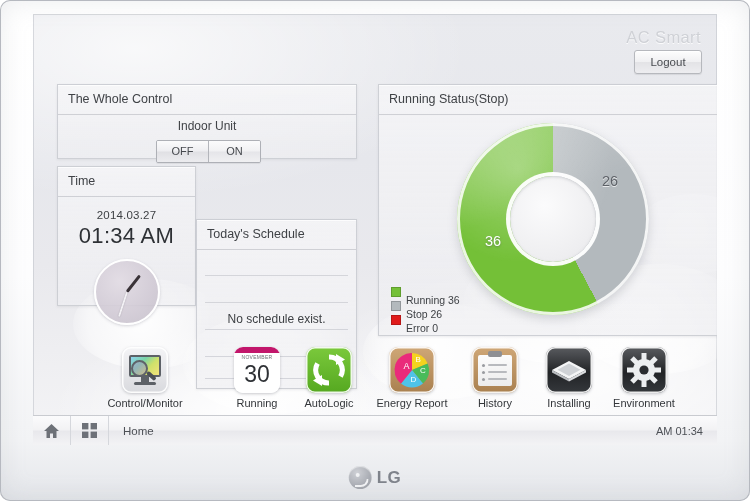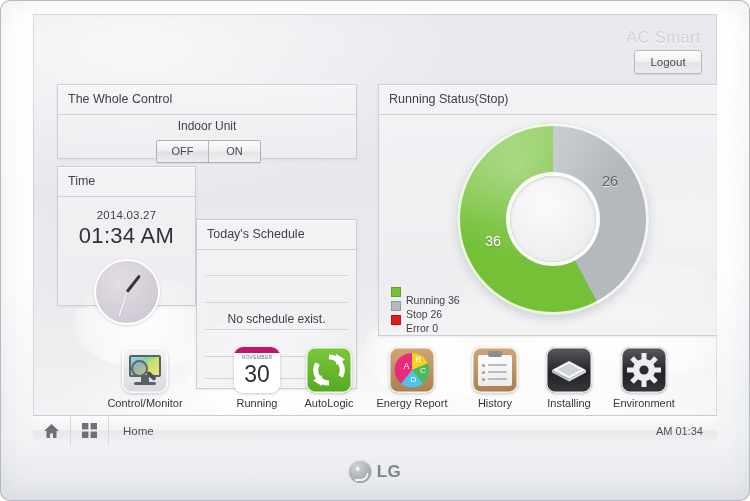--- a/index.html
+++ b/index.html
@@ -224,21 +224,21 @@
     background:linear-gradient(180deg,#fbfbfc 0%,#f2f2f4 48%,#e8e8ec 52%,#f3f3f5 100%);
     border-top:1px solid #c9cbd0;
     display:flex; align-items:center;
   }
   .sb-btn{ width:38px; height:29px; display:flex; align-items:center; justify-content:center;
     border-right:1px solid #d5d7dc; cursor:pointer; }
   #sb-crumb{ padding-left:14px; font-size:11.5px; color:#4d5056; }
   #sb-time{ margin-left:auto; padding-right:14px; font-size:11px; color:#4d5056; }
 
   
-  #lg{ position:absolute; left:50%; bottom:18px; transform:translateX(-50%);
+  #lg{ position:absolute; left:50%; bottom:12px; transform:translateX(-50%);
        display:flex; align-items:center; }
   #lg-mark{ width:23px; height:23px; border-radius:50%;
     background:radial-gradient(circle at 36% 30%, #cfd1d6 0%, #a9acb3 62%, #979aa1 100%);
     position:relative; box-shadow:inset 0 1px 1px rgba(255,255,255,.6); }
   #lg-mark::before{ content:""; position:absolute; left:7px; top:6.5px; width:4px; height:4px;
     border-radius:50%; background:#f2f3f5; }
   #lg-mark::after{ content:""; position:absolute; left:5.5px; top:12.5px; width:12px; height:6px;
     border-bottom:2px solid #f2f3f5; border-right:2px solid #f2f3f5;
     border-radius:0 0 10px 0; }
   #lg-text{ margin-left:5px; font-size:17px; font-weight:bold; color:#7f838b; letter-spacing:.5px; }

